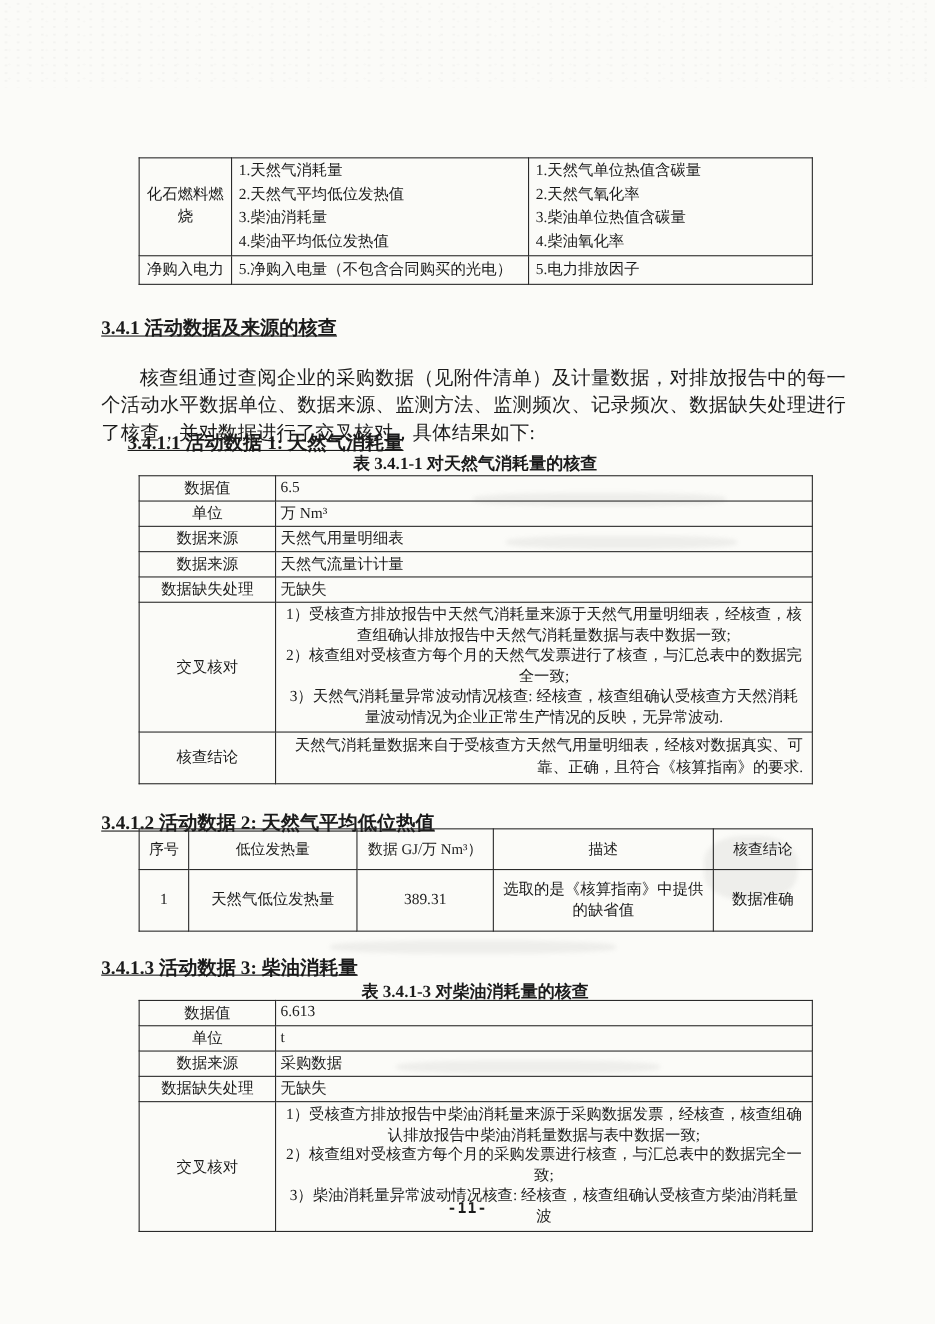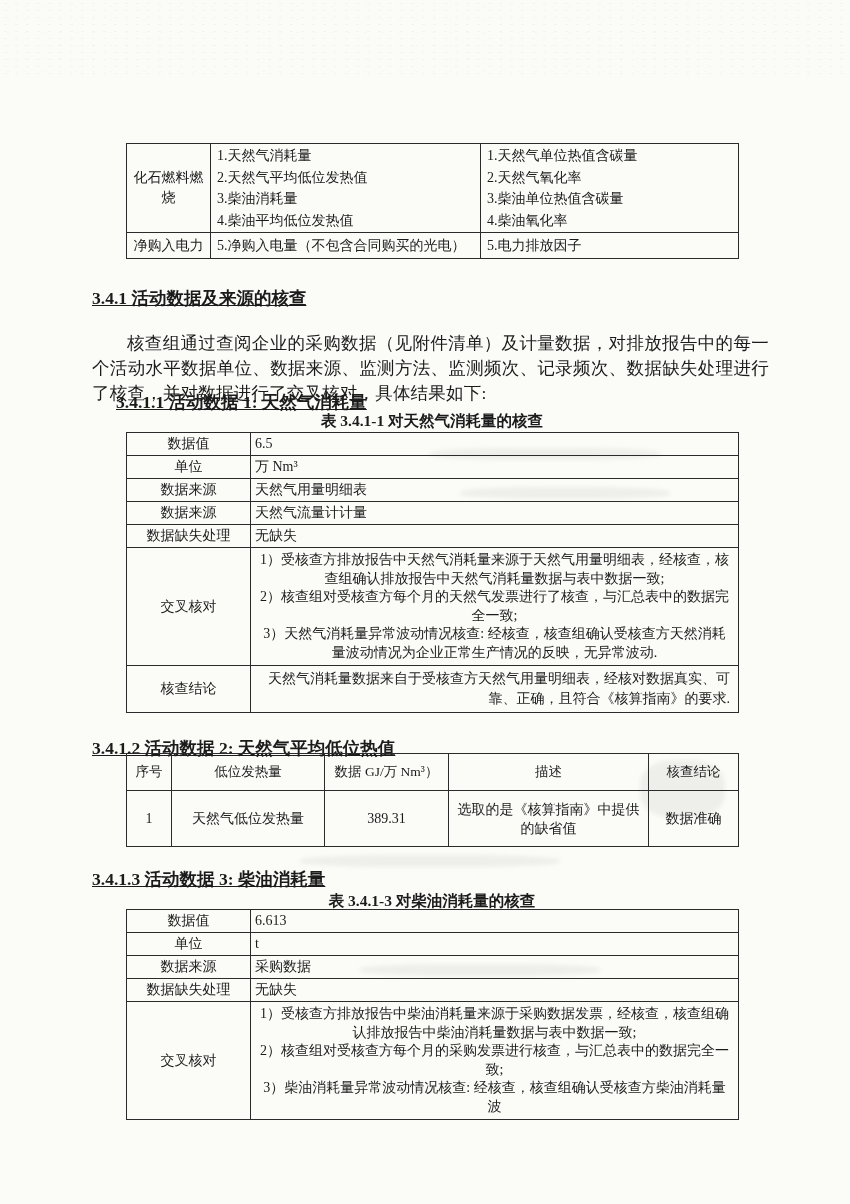--- a/index.html
+++ b/index.html
@@ -204,13 +204,14 @@
     </tr>
     <tr>
       <td class="lbl">交叉核对</td>
       <td class="pre">1）受核查方排放报告中柴油消耗量来源于采购数据发票，经核查，核查组确认排放报告中柴油消耗量数据与表中数据一致;
 2）核查组对受核查方每个月的采购发票进行核查，与汇总表中的数据完全一致;
 3）柴油消耗量异常波动情况核查: 经核查，核查组确认受核查方柴油消耗量波</td>
     </tr>
   </tbody>
     </table>
 
+  <div id="pageno">-11-</div>
 </div>
 
 </body></html>

